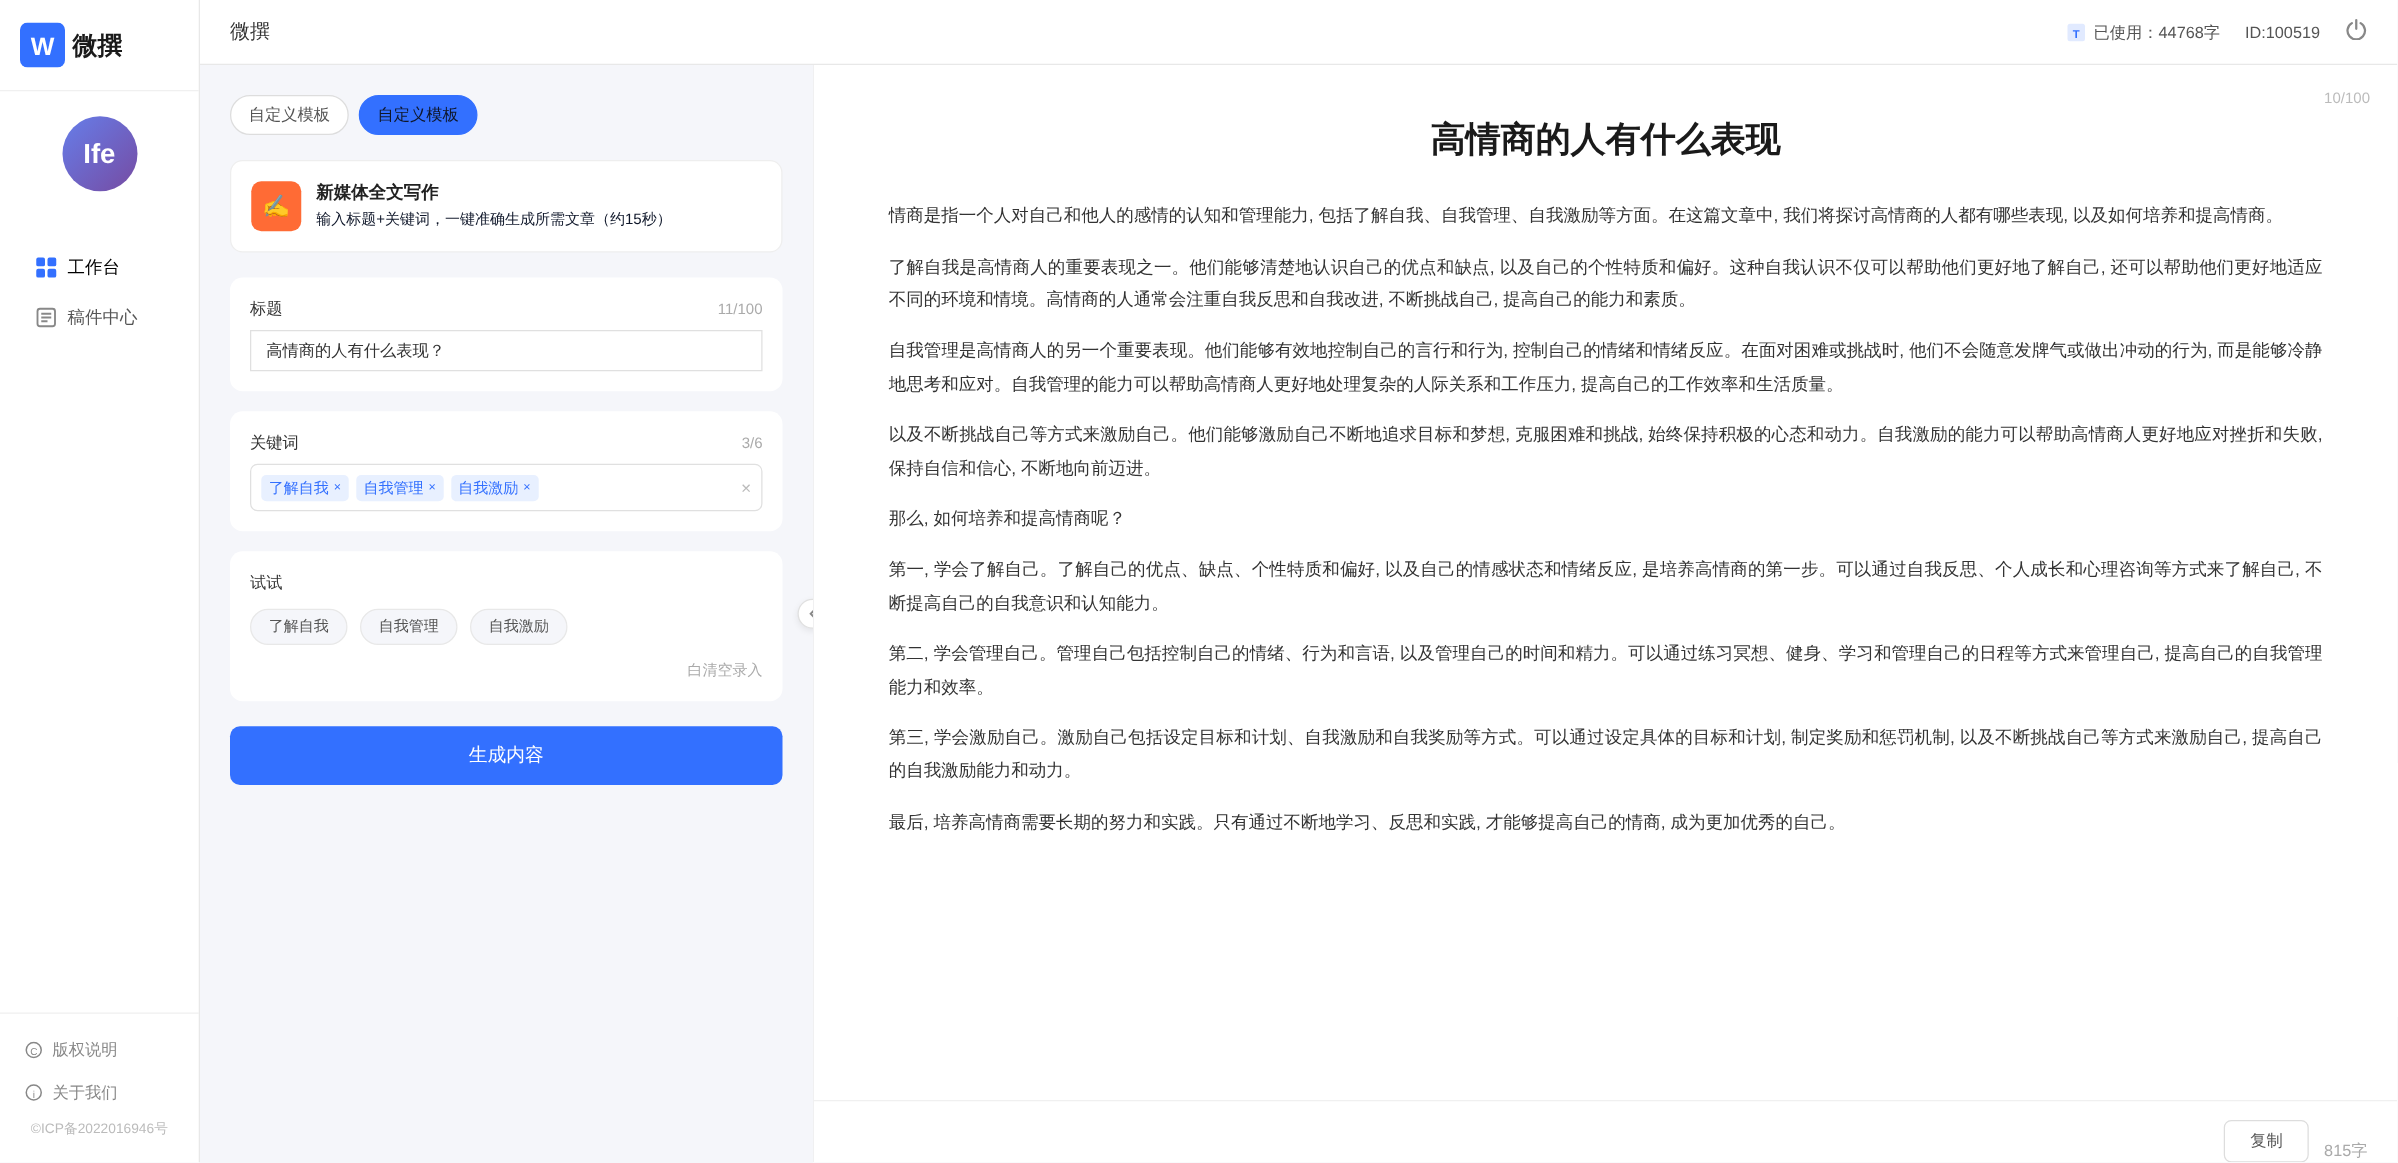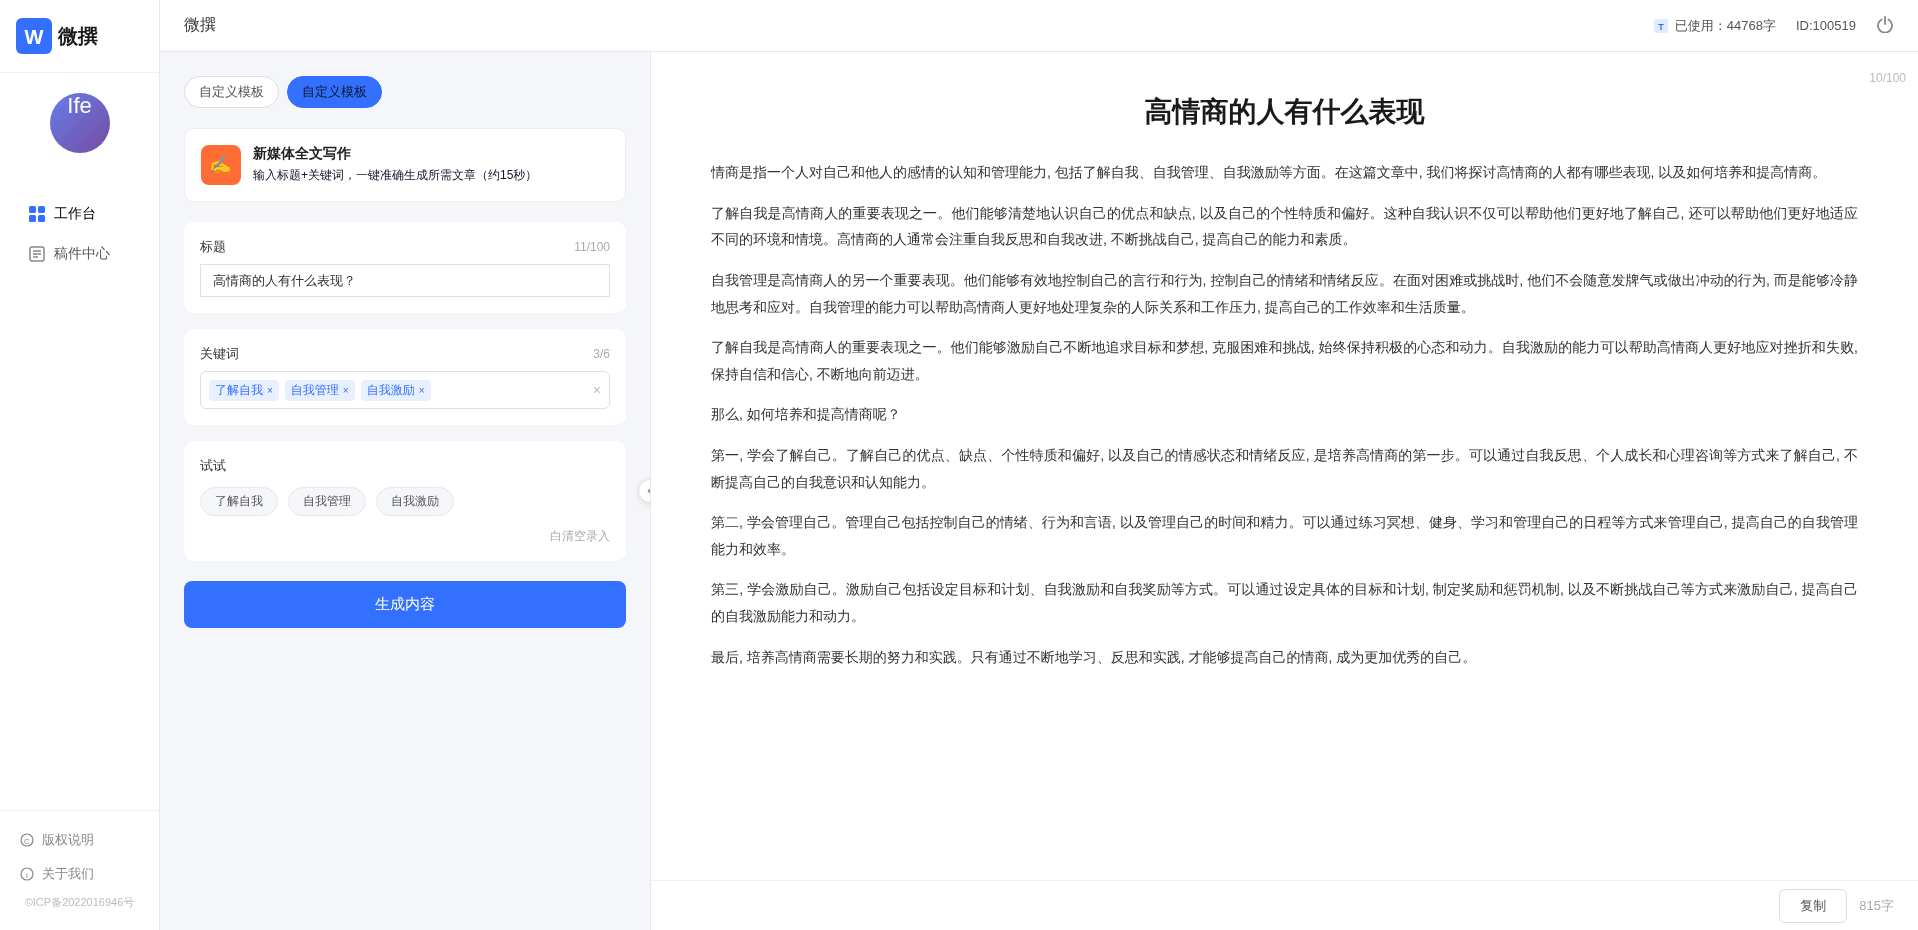--- a/index.html
+++ b/index.html
@@ -58,25 +58,25 @@
       padding: 20px 16px;
       display: flex;
       justify-content: center;
     }
     .avatar-circle {
       width: 60px;
       height: 60px;
       border-radius: 50%;
       background: linear-gradient(135deg, #667eea, #764ba2);
       display: flex;
-      align-items: flex-start;
+      align-items: center;
       justify-content: center;
       color: white;
       font-size: 22px;
-      font-weight: normal;
+      font-weight: bold;
     }
 
     .sidebar-bottom {
       width: 100%;
       padding: 12px 0 16px;
       border-top: 1px solid #f0f0f0;
     }
     .sidebar-bottom-item {
       display: flex;
       align-items: center;
@@ -368,21 +368,21 @@
     .article-container {
       flex: 1;
       padding: 40px 60px;
       overflow-y: auto;
       line-height: 1.8;
     }
 
     .article-counter {
       position: absolute;
       top: 16px;
-      right: 12px;
+      right: 22px;
       font-size: 12px;
       color: #bbb;
     }
 
     .article-title {
       font-size: 28px;
       font-weight: bold;
       color: #1a1a1a;
       text-align: center;
       margin-bottom: 28px;
@@ -395,21 +395,21 @@
       line-height: 1.9;
       margin-bottom: 14px;
       text-align: justify;
     }
 
     
     .article-bottom-bar {
       height: 50px;
       border-top: 1px solid #f0f0f0;
       display: flex;
-      align-items: center;
+      align-items: flex-end;
       justify-content: flex-end;
       padding: 0 24px;
       gap: 12px;
     }
 
     .copy-btn {
       padding: 7px 20px;
       background: #fff;
       border: 1px solid #ddd;
       border-radius: 6px;
@@ -579,21 +579,21 @@
     <div class="panel-separator"></div>
 
     <div class="right-panel">
       <div class="article-container">
         <span class="article-counter">10/100</span>
         <h1 class="article-title">高情商的人有什么表现</h1>
         <div class="article-body">
           <p>情商是指一个人对自己和他人的感情的认知和管理能力, 包括了解自我、自我管理、自我激励等方面。在这篇文章中, 我们将探讨高情商的人都有哪些表现, 以及如何培养和提高情商。</p>
           <p>了解自我是高情商人的重要表现之一。他们能够清楚地认识自己的优点和缺点, 以及自己的个性特质和偏好。这种自我认识不仅可以帮助他们更好地了解自己, 还可以帮助他们更好地适应不同的环境和情境。高情商的人通常会注重自我反思和自我改进, 不断挑战自己, 提高自己的能力和素质。</p>
           <p>自我管理是高情商人的另一个重要表现。他们能够有效地控制自己的言行和行为, 控制自己的情绪和情绪反应。在面对困难或挑战时, 他们不会随意发牌气或做出冲动的行为, 而是能够冷静地思考和应对。自我管理的能力可以帮助高情商人更好地处理复杂的人际关系和工作压力, 提高自己的工作效率和生活质量。</p>
-          <p>了解自我是高情商人的重要表现之一。他们能够激励自己不断地追求目标和梦想, 克服困难和挑战, 始终保持积极的心态和动力。自我激励的能力可以帮助高情商人更好地应对挫折和失败, 保持自信和信心, 不断地向前迈进。</p>
+          <p>以及不断挑战自己等方式来激励自己。他们能够激励自己不断地追求目标和梦想, 克服困难和挑战, 始终保持积极的心态和动力。自我激励的能力可以帮助高情商人更好地应对挫折和失败, 保持自信和信心, 不断地向前迈进。</p>
           <p>那么, 如何培养和提高情商呢？</p>
           <p>第一, 学会了解自己。了解自己的优点、缺点、个性特质和偏好, 以及自己的情感状态和情绪反应, 是培养高情商的第一步。可以通过自我反思、个人成长和心理咨询等方式来了解自己, 不断提高自己的自我意识和认知能力。</p>
           <p>第二, 学会管理自己。管理自己包括控制自己的情绪、行为和言语, 以及管理自己的时间和精力。可以通过练习冥想、健身、学习和管理自己的日程等方式来管理自己, 提高自己的自我管理能力和效率。</p>
           <p>第三, 学会激励自己。激励自己包括设定目标和计划、自我激励和自我奖励等方式。可以通过设定具体的目标和计划, 制定奖励和惩罚机制, 以及不断挑战自己等方式来激励自己, 提高自己的自我激励能力和动力。</p>
           <p>最后, 培养高情商需要长期的努力和实践。只有通过不断地学习、反思和实践, 才能够提高自己的情商, 成为更加优秀的自己。</p>
         </div>
       </div>
       <div class="article-bottom-bar">
         <button class="copy-btn">复制</button>
         <span class="char-count">815字</span>

